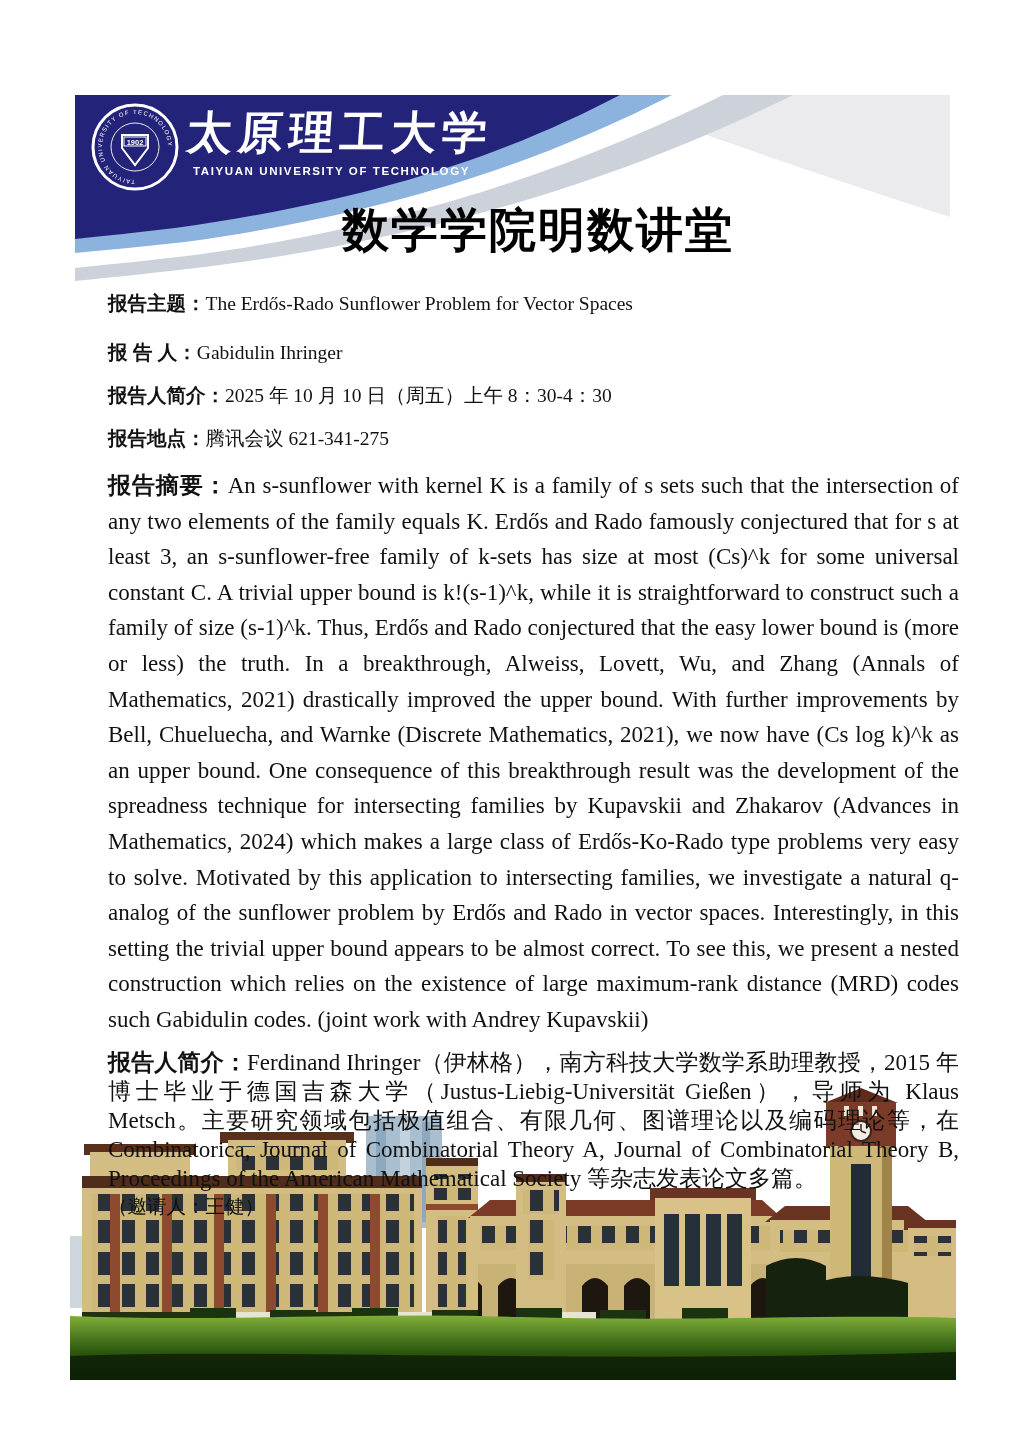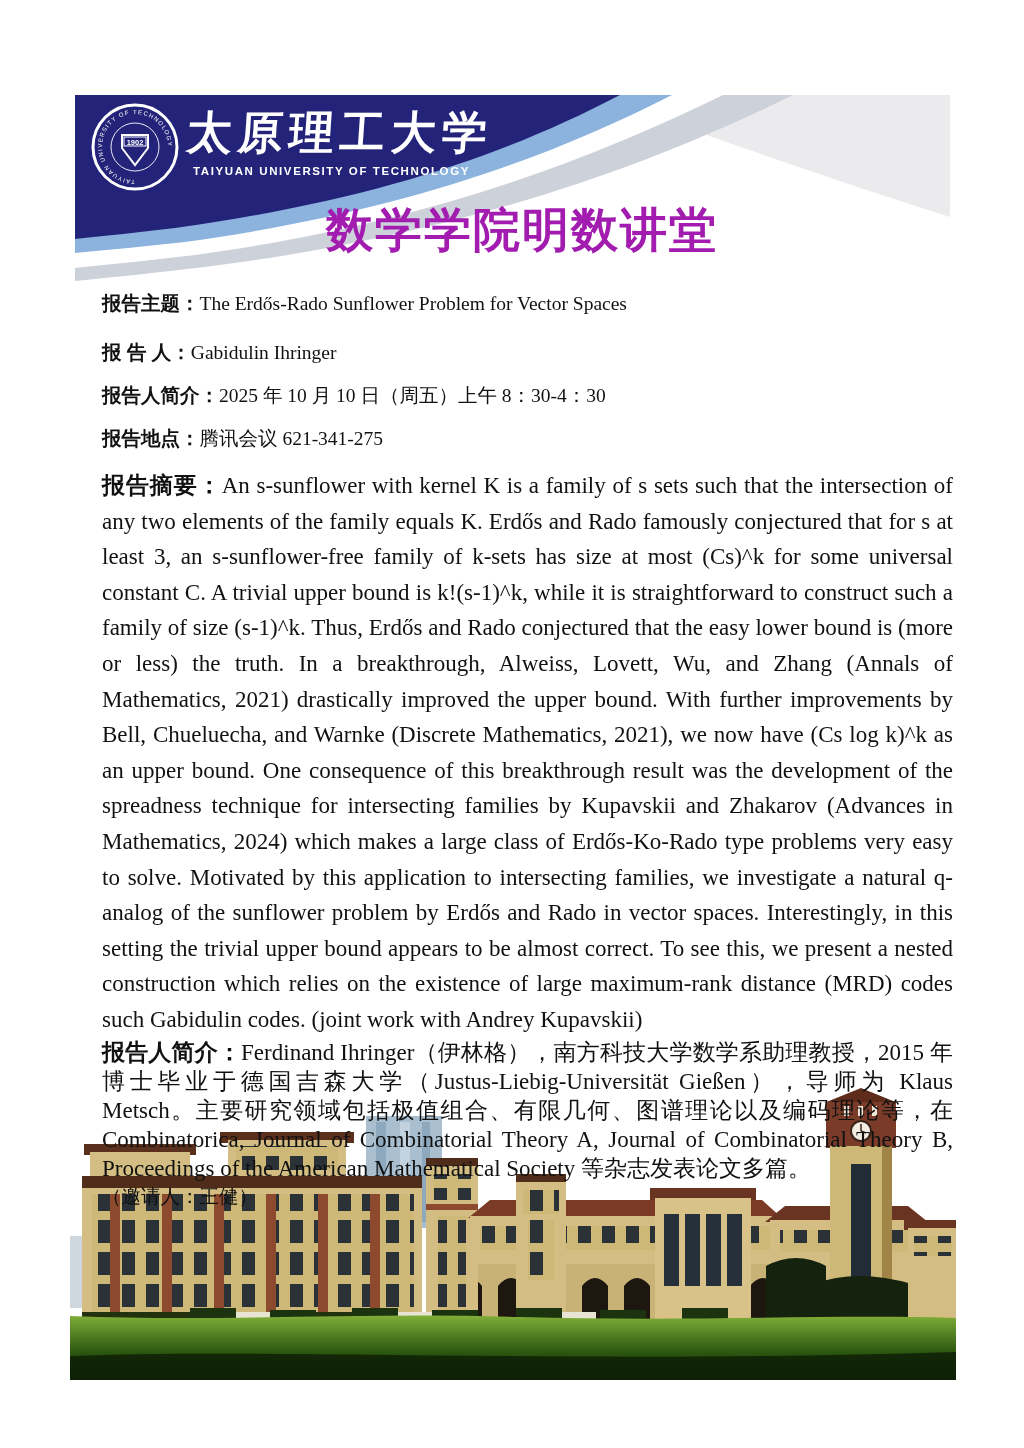--- a/index.html
+++ b/index.html
@@ -7,32 +7,32 @@
         font-family:"Liberation Serif","DejaVu Serif",serif;color:#111;}
 
   
   .banner{position:absolute;left:75px;top:95px;width:875px;height:190px;}
   .banner svg{position:absolute;left:0;top:0;width:875px;height:190px;display:block;}
   .uni-cn{position:absolute;left:112px;top:12px;width:330px;font-size:45px;line-height:52px;
           color:#ffffff;font-weight:700;letter-spacing:6px;transform:skewX(-4deg);
           font-family:"Liberation Serif",serif;}
   .uni-en{position:absolute;left:118px;top:70px;font-size:11.5px;color:#ffffff;font-weight:700;
           letter-spacing:1.6px;font-family:"Liberation Sans","DejaVu Sans",sans-serif;}
-  .series-title{position:absolute;left:251px;top:104px;font-size:47px;font-weight:800;
-          color:#a21caf;letter-spacing:2px;font-family:"Liberation Sans","DejaVu Sans",sans-serif;
+  .series-title{position:absolute;left:267px;top:104px;font-size:47px;font-weight:800;
+          color:#000000;letter-spacing:2px;font-family:"Liberation Sans","DejaVu Sans",sans-serif;
           white-space:nowrap;}
 
   
-  .content{position:absolute;left:102px;top:290px;width:851px;z-index:2;}
+  .content{position:absolute;left:108px;top:290px;width:851px;z-index:2;}
   .label{font-weight:700;font-family:"Liberation Sans","DejaVu Sans",sans-serif;}
   .info-row{font-size:19.5px;margin:0 0 16px 0;}
   .info-row.first{margin-bottom:22px;}
   .para{font-size:23px;text-align:justify;margin:0;}
   .abstract{line-height:35.6px;margin-top:12px;}
-  .bio{line-height:29px;}
+  .bio{line-height:29px;margin-top:10px;}
   .inviter{font-size:19.5px;}
 
   
   .photo-wrap{position:absolute;left:70px;top:1088px;width:886px;height:292px;z-index:1;}
   .photo-wrap svg{display:block;width:886px;height:292px;}
 </style>
 </head>
 <body>
 
 <div class="page">

